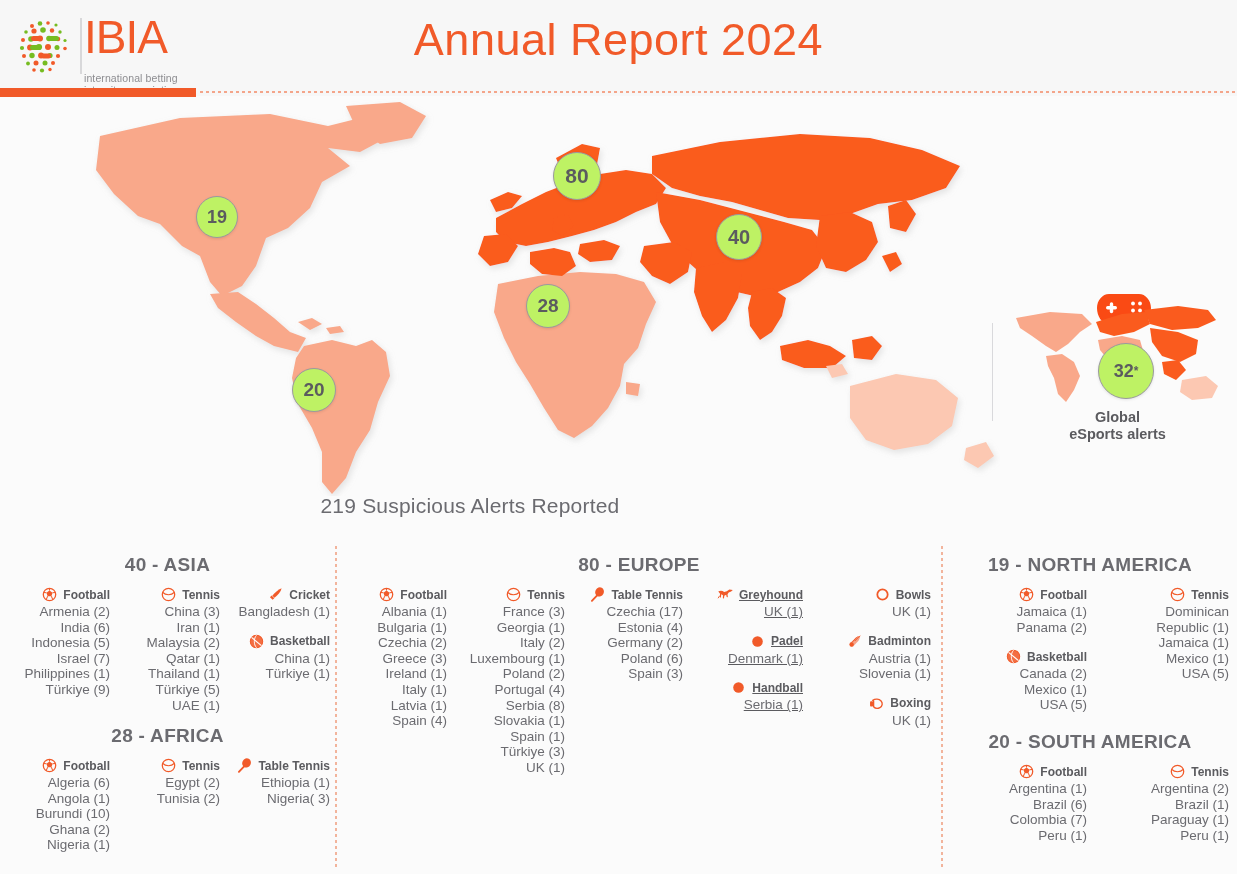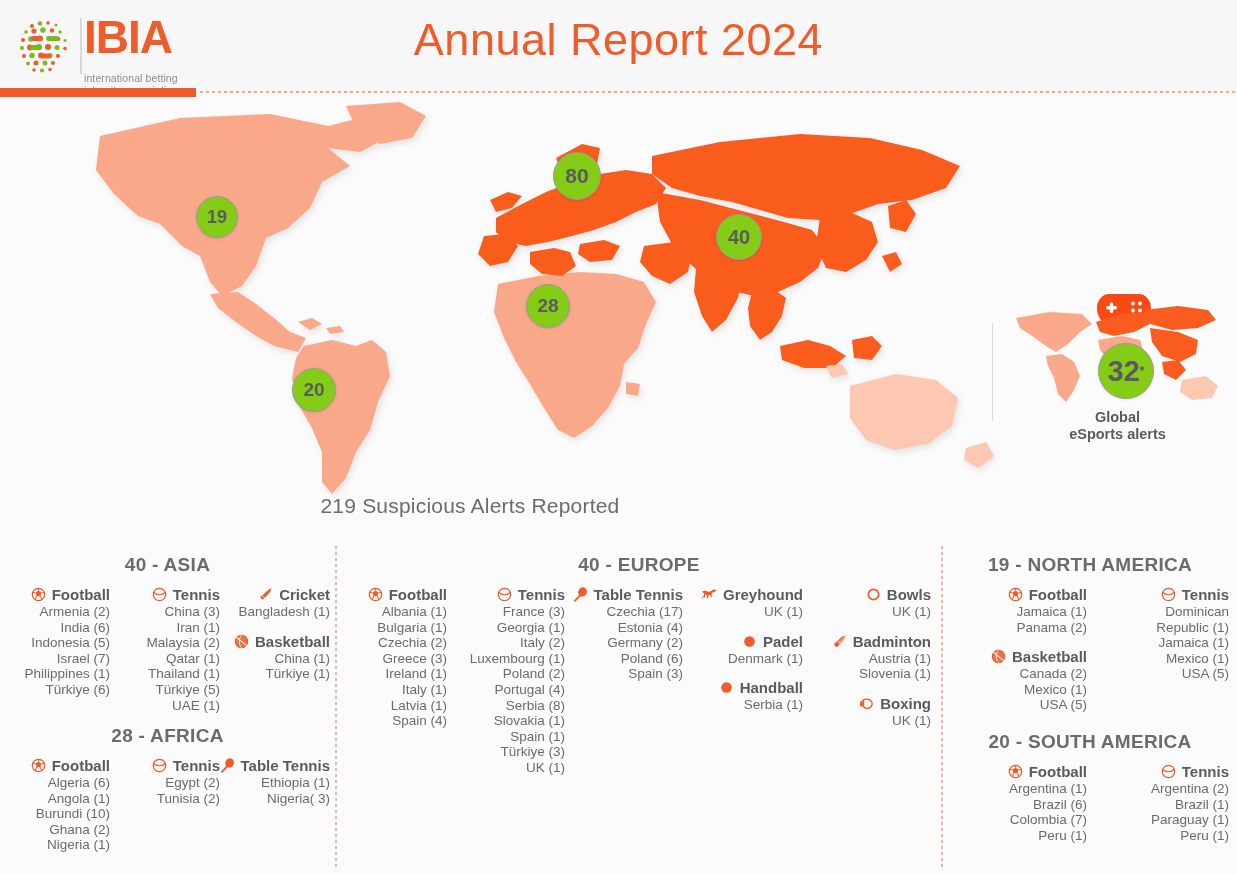--- a/index.html
+++ b/index.html
@@ -9,50 +9,50 @@
     font-family:"Liberation Sans", sans-serif;
     color:#5b5b5f;
     overflow:hidden;
     position:relative;
   }
   
   #header{position:absolute;left:0;top:0;width:1237px;height:96px;background:#f7f7f7;}
   #logo-wrap{position:absolute;left:18px;top:12px;width:180px;height:70px;}
   #logo-mark{position:absolute;left:0;top:4px;width:62px;height:62px;}
   #logo-text{position:absolute;left:66px;top:2px;}
-  #logo-ibia{font-size:46px;font-weight:700;color:#f15a29;letter-spacing:-1px;line-height:46px;font-family:"Liberation Sans",sans-serif;}
+  #logo-ibia{font-size:46px;font-weight:400;color:#f15a29;letter-spacing:-1px;line-height:46px;font-family:"Liberation Sans",sans-serif;}
   #logo-sub{font-size:10.5px;color:#8d8d91;line-height:12px;margin-top:12px;letter-spacing:.1px;}
   #logo-divider{position:absolute;left:62px;top:6px;width:2px;height:56px;background:#d8d8da;}
   #page-title{
     position:absolute;left:0;top:14px;width:1237px;text-align:center;
     font-size:45px;font-weight:400;color:#f15a29;letter-spacing:.5px;
   }
   #header-bar{position:absolute;left:0;top:88px;width:196px;height:9px;background:#f15a29;}
   #header-dots{position:absolute;left:200px;top:91px;width:1037px;height:2px;
     background-image:repeating-linear-gradient(to right,#f4a58a 0 3px,transparent 3px 6px);}
 
   
   #map-area{position:absolute;left:0;top:96px;width:1237px;height:446px;overflow:hidden;}
   #world-svg{position:absolute;left:60px;top:0px;}
   .bubble{
-    position:absolute;border-radius:50%;background:#84cc16;border:1.6px solid #9a9a9e;
+    position:absolute;border-radius:50%;background:#bef264;border:1.6px solid #9a9a9e;
     display:flex;align-items:center;justify-content:center;
     font-weight:bold;color:#5b5b5f;box-shadow:0 1px 3px rgba(0,0,0,.10);
   }
   #alerts-caption{
     position:absolute;left:0;top:398px;width:940px;text-align:center;
     font-size:21px;font-weight:normal;color:#6b6b70;letter-spacing:.2px;
   }
   
   #esports-divider{position:absolute;left:992px;top:227px;width:1px;height:98px;background:#d9d9dc;}
   #esports-panel{position:absolute;left:1010px;top:100px;width:215px;height:260px;}
   #esports-mini-map{position:absolute;left:0px;top:108px;}
   #gamepad-icon{position:absolute;left:87px;top:96px;width:54px;height:34px;}
   #esports-bubble{position:absolute;left:88px;top:147px;width:54px;height:54px;}
-  #esports-bubble span.num{font-size:29px;}
+  #esports-bubble span.num{font-size:18px;}
   #esports-bubble span.star{font-size:12px;vertical-align:super;}
   #esports-label{
     position:absolute;left:0;top:213px;width:215px;text-align:center;
     font-size:14.5px;font-weight:bold;color:#5b5b5f;line-height:17px;
   }
 
   
   #bottom{position:absolute;left:0;top:542px;width:1237px;height:332px;}
   .vdiv{position:absolute;top:4px;width:2px;height:322px;
     background-image:repeating-linear-gradient(to bottom,#f2b49c 0 3px,transparent 3px 6px);}
@@ -62,21 +62,21 @@
   .region{position:absolute;}
   .region-title{
     text-align:center;font-size:19px;font-weight:bold;color:#6b6b70;letter-spacing:.3px;
     margin-bottom:10px;
   }
   .sport-cols{display:flex;}
   .sport-col{display:flex;flex-direction:column;}
   .sport-block{margin-bottom:13px;}
   .sport-head{
     display:flex;align-items:center;justify-content:flex-end;gap:5px;
-    font-size:15px;font-weight:bold;color:#5b5b5f;margin-bottom:1px;white-space:nowrap;
+    font-size:12px;font-weight:bold;color:#5b5b5f;margin-bottom:1px;white-space:nowrap;
   }
   .sport-head .ico{display:inline-flex;align-items:center;justify-content:center;width:17px;height:17px;flex:0 0 17px;}
   .country{font-size:13.5px;color:#6b6b70;text-align:right;line-height:15.6px;white-space:nowrap;}
 </style>
 </head>
 <body>
 
 <div id="header">
 
   <div id="logo-wrap">
@@ -270,21 +270,21 @@
                         M6 16.3 L7.8 12.1 M14 16.3 L12.2 12.1" stroke="#F15A29" stroke-width="1.2" fill="none"></path>
                 </svg>
               </span>
               <span>Football</span>
             </div>
             <div class="country">Armenia (2)</div>
             <div class="country">India (6)</div>
             <div class="country">Indonesia (5)</div>
             <div class="country">Israel (7)</div>
             <div class="country">Philippines (1)</div>
-            <div class="country">Türkiye (6)</div>
+            <div class="country">Türkiye (9)</div>
           </div>
         </div>
         <div class="sport-col" style="width: 110px;">
           <div class="sport-block">
             <div class="sport-head">
               <span class="ico">
                 <svg viewBox="0 0 20 20" width="17" height="17">
                   <circle cx="10" cy="10" r="7.3" fill="none" stroke="#F15A29" stroke-width="1.5"></circle>
                <path d="M3.3 7.5 C6.5 11.2 13.5 11.2 16.7 7.5" fill="none" stroke="#F15A29" stroke-width="1.4"></path>
                 </svg>
@@ -380,21 +380,21 @@
               </span>
               <span>Table Tennis</span>
             </div>
             <div class="country">Ethiopia (1)</div>
             <div class="country">Nigeria( 3)</div>
           </div>
         </div>
       </div>
     </div>
   <div class="region" id="region-europe" style="left:337px;top:12px;width:604px;">
-      <div class="region-title">40 - EUROPE</div>
+      <div class="region-title">80 - EUROPE</div>
       <div class="sport-cols">
         <div class="sport-col" style="width: 110px;">
           <div class="sport-block">
             <div class="sport-head">
               <span class="ico">
                 <svg viewBox="0 0 20 20" width="17" height="17">
                   <circle cx="10" cy="10" r="7.3" fill="none" stroke="#F15A29" stroke-width="1.5"></circle>
                <path d="M10 5.3 L13.6 7.9 L12.2 12.1 L7.8 12.1 L6.4 7.9 Z" fill="#F15A29"></path>
                <path d="M10 2.7 L10 5.3 M3.5 7.6 L6.4 7.9 M16.5 7.6 L13.6 7.9
                         M6 16.3 L7.8 12.1 M14 16.3 L12.2 12.1" stroke="#F15A29" stroke-width="1.2" fill="none"></path>
@@ -447,21 +447,21 @@
               </span>
               <span>Table Tennis</span>
             </div>
             <div class="country">Czechia (17)</div>
             <div class="country">Estonia (4)</div>
             <div class="country">Germany (2)</div>
             <div class="country">Poland (6)</div>
             <div class="country">Spain (3)</div>
           </div>
         </div>
-        <div class="sport-col" style="width: 120px;">
+        <div class="sport-col" style="width: 120px; text-decoration: underline;">
           <div class="sport-block">
             <div class="sport-head">
               <span class="ico">
                 <svg viewBox="0 0 20 20" width="17" height="17">
                   <path d="M1.5 6.5 C4 5.2 6.5 5.6 8.4 7 L11.5 6.2 L14.5 4.2 L18.6 4.6 L16.6 6.6
                         L13.8 7.6 L12.4 9.6 L12.8 13.2 L11.4 13 L10.8 10.4 L8.6 11.4 L8.2 14.6
                         L6.9 14.4 L7 11 L5 9.6 L4.6 13.6 L3.3 13.4 L3.6 9.2 Z" fill="#F15A29"></path>
                <path d="M3.2 11.4 L1.2 14.4" stroke="#F15A29" stroke-width="1.1" fill="none"></path>
                 </svg>
               </span>

